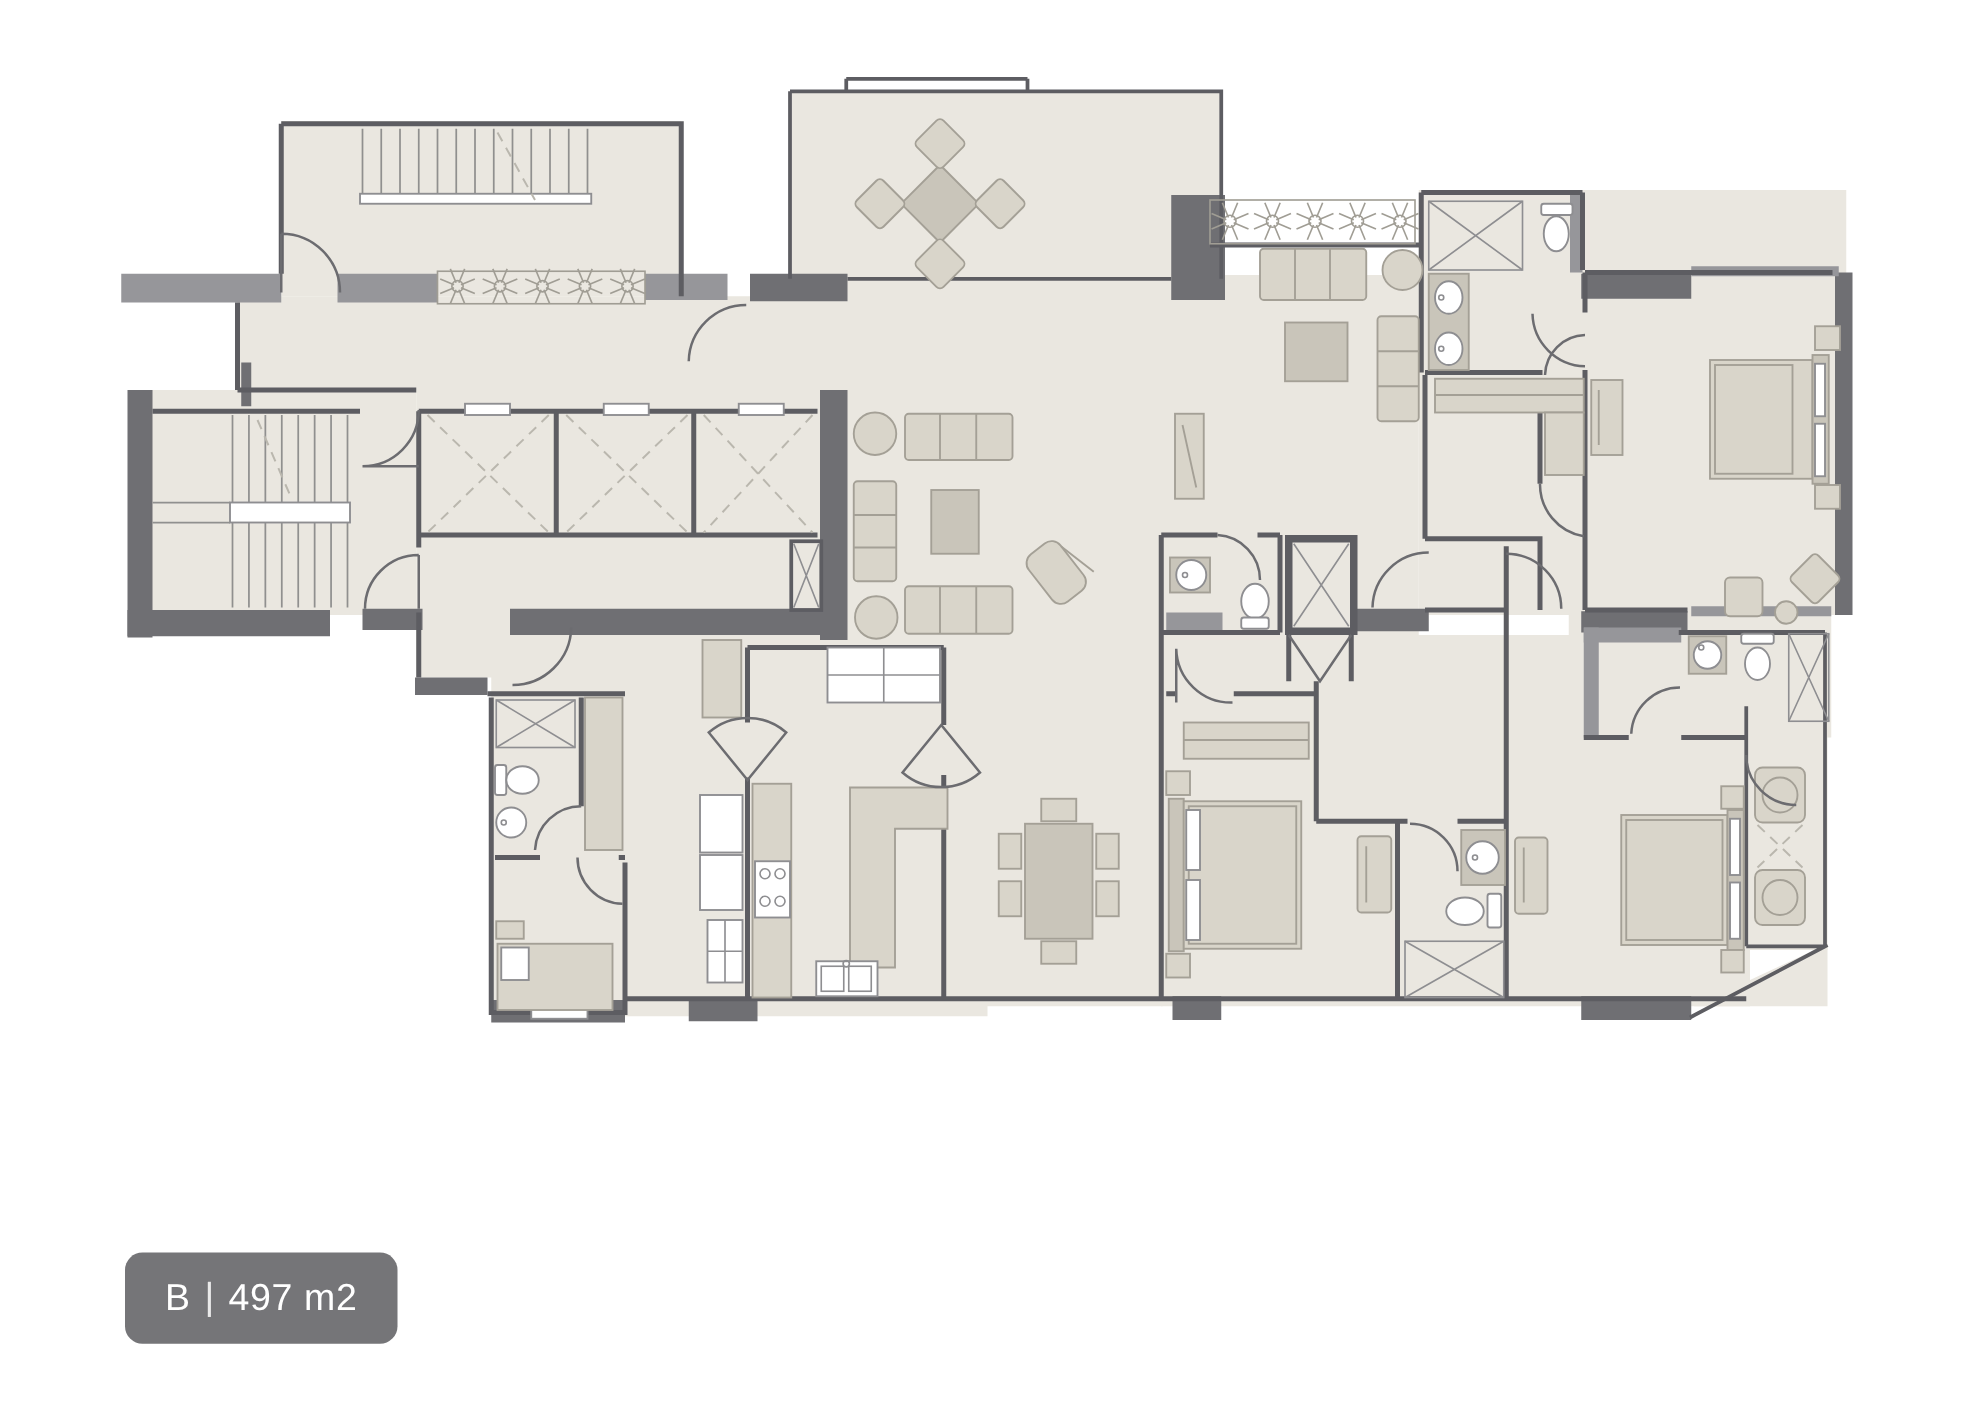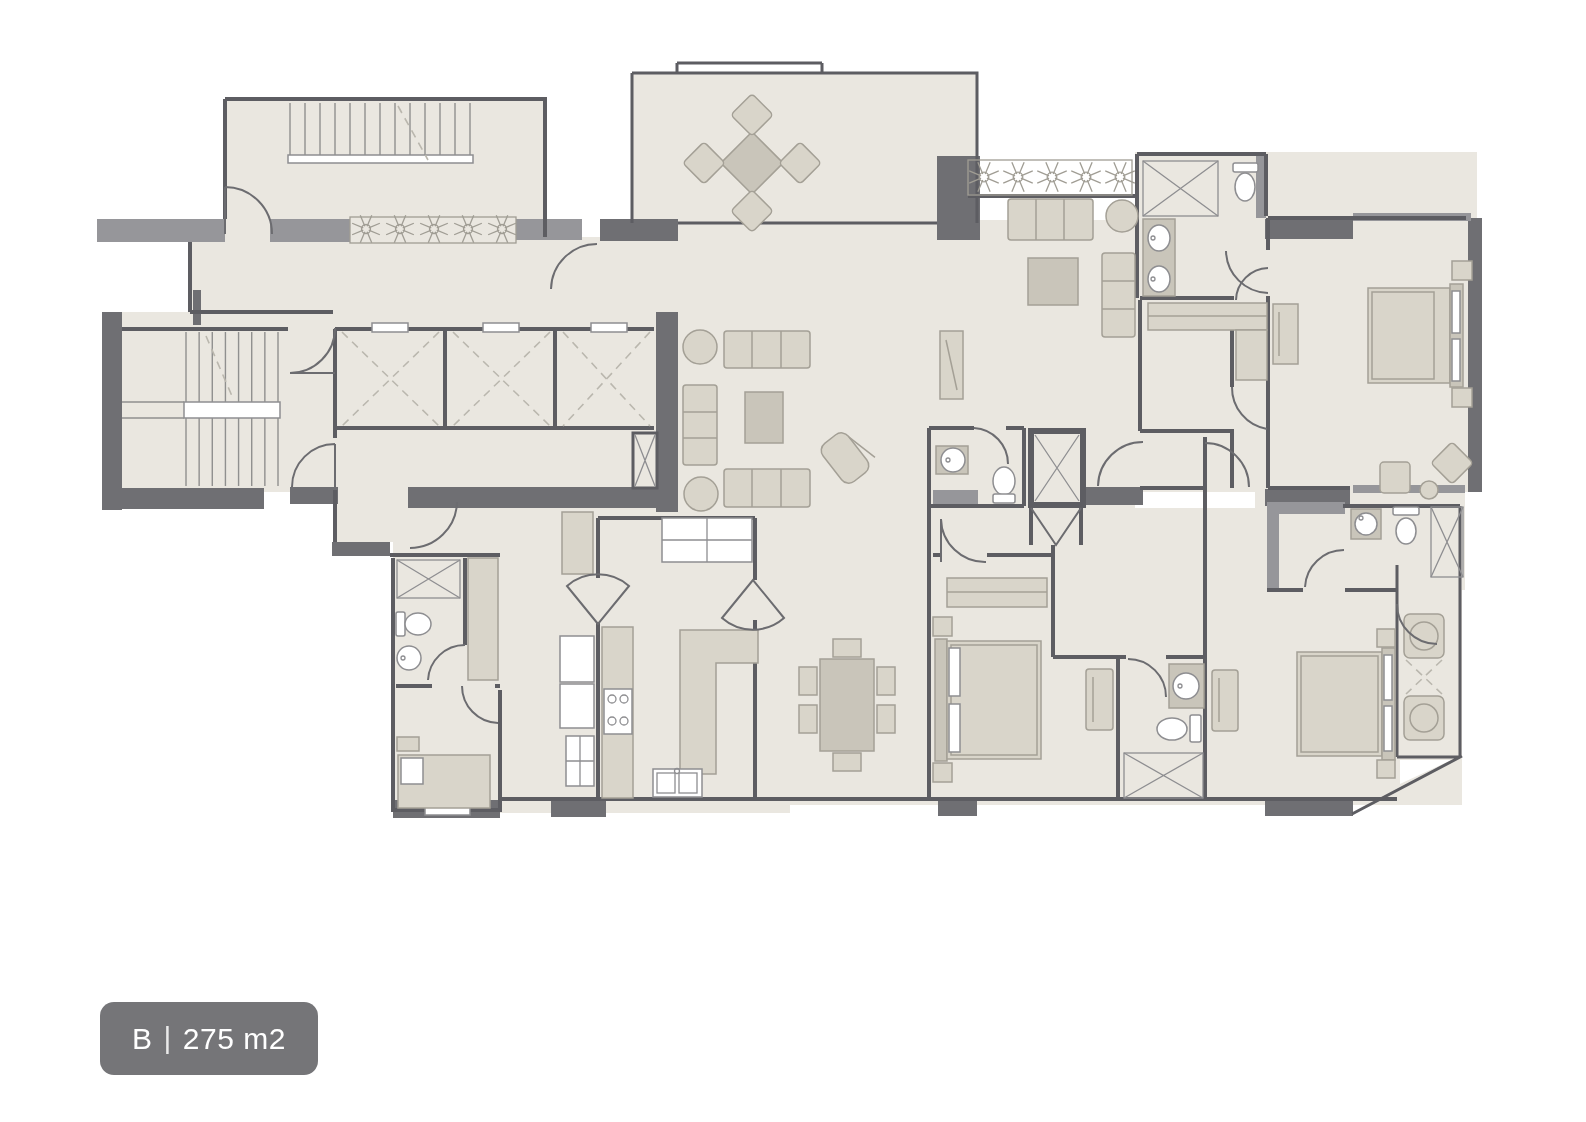--- a/index.html
+++ b/index.html
@@ -480,16 +480,16 @@
     <path class="drf" d="M1031,508 L1056,545 L1081,508"></path>
     <path class="drf" d="M598,624 L567,586 A47,47 0 0 1 629,586 Z"></path>
     <path class="drf" d="M753,580 L722,618 A47,47 0 0 0 784,618 Z"></path>
   </g>
 
 </svg>
 
 <div class="badge">
   <span>B</span>
   <span class="sep">|</span>
-  <span>275 m2</span>
+  <span>497 m2</span>
 </div>
 
 </div>
 
 </body></html>

